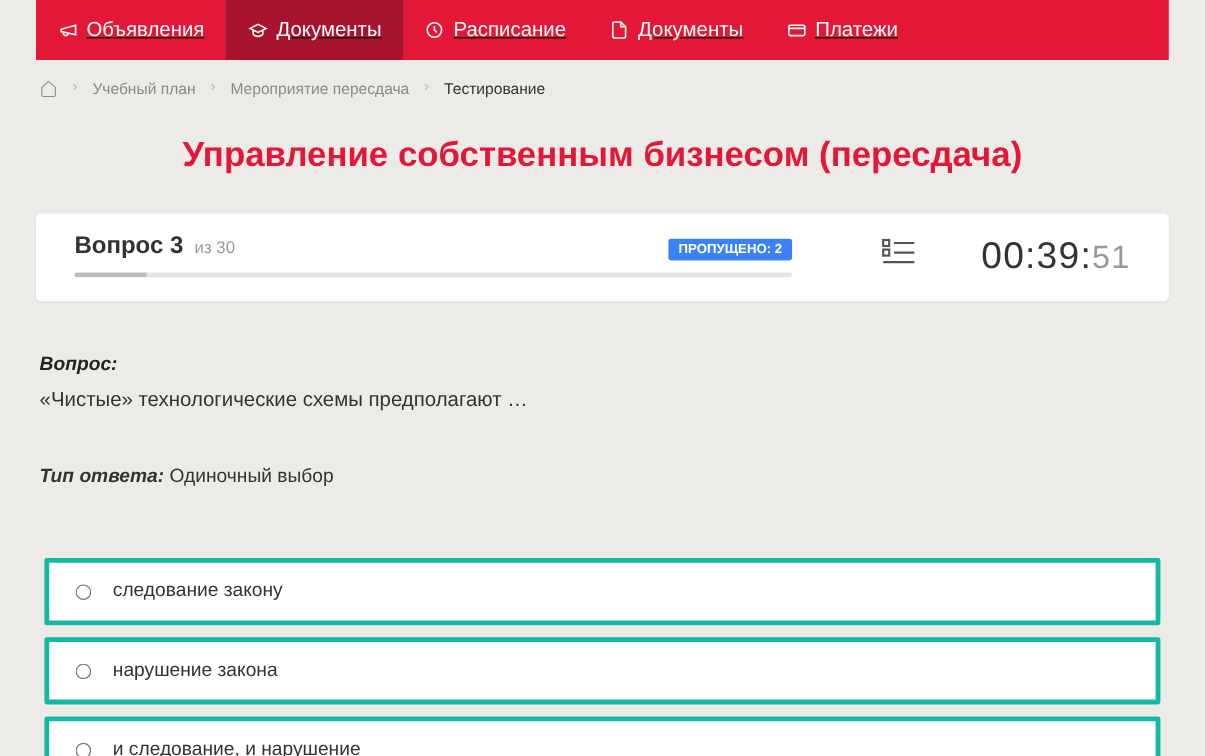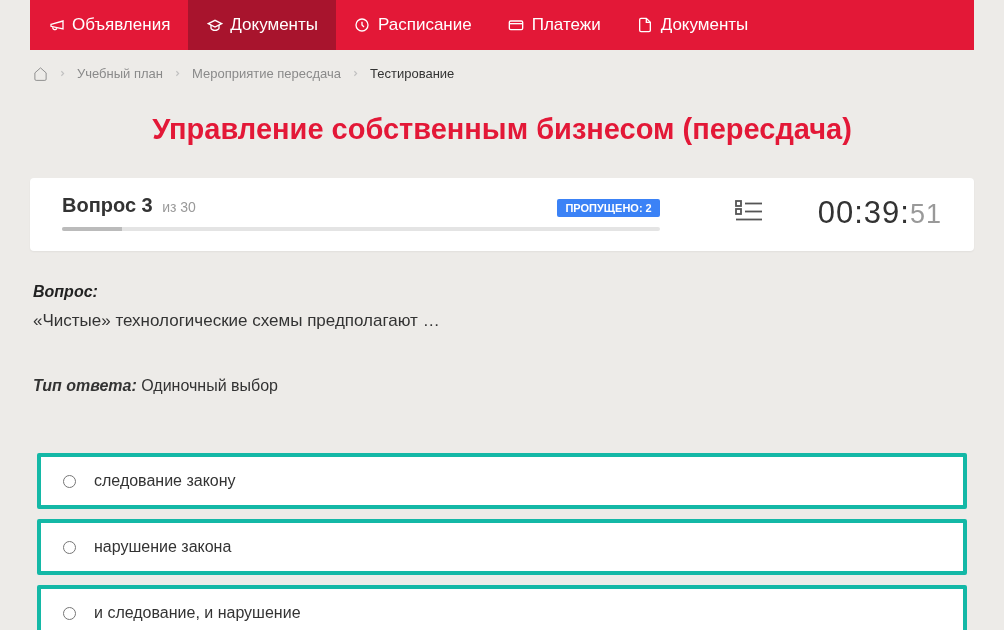--- a/index.html
+++ b/index.html
@@ -15,20 +15,21 @@
       height: 630px;
       width: 1004px;
     }
     .content-wrap {
       padding: 0 30px;
     }
     .navbar {
       background: #e31837;
       display: flex;
       height: 50px;
+      text-decoration: underline;
     }
     .nav-item {
       display: flex;
       align-items: center;
       padding: 0 18px;
       color: #fff;
       font-size: 17px;
       font-weight: 500;
       cursor: pointer;
       gap: 7px;
@@ -134,21 +135,21 @@
       font-size: 31px;
       color: #333;
       font-family: Arial, sans-serif;
       letter-spacing: 1px;
     }
     .timer-sec {
       color: #999;
       font-size: 27px;
     }
     .question-section {
-      margin-top: 32px;
+      margin-top: 44px;
       padding: 0 3px;
     }
     .q-label {
       font-weight: bold;
       font-style: italic;
       font-size: 16px;
       color: #222;
     }
     .q-text {
       font-size: 17px;
@@ -232,34 +233,34 @@
         <svg width="16" height="16" viewBox="0 0 24 24" fill="none" stroke="currentColor" stroke-width="2">
             <circle cx="12" cy="12" r="9"></circle>
             <path d="M12 7v5l3 3"></path>
           </svg>
       </span>
       <span>Расписание</span>
     </div>
     <div class="nav-item">
       <span class="nav-icon">
         <svg width="16" height="16" viewBox="0 0 24 24" fill="none" stroke="currentColor" stroke-width="2">
+            <path d="M14 2H6a2 2 0 0 0-2 2v16a2 2 0 0 0 2 2h12a2 2 0 0 0 2-2V8z"></path>
+            <path d="M14 2v6h6"></path>
+          </svg>
+      </span>
+      <span>Документы</span>
+    </div>
+    <div class="nav-item">
+      <span class="nav-icon">
+        <svg width="16" height="16" viewBox="0 0 24 24" fill="none" stroke="currentColor" stroke-width="2">
             <rect x="2" y="6" width="20" height="13" rx="2"></rect>
             <path d="M2 10h20"></path>
           </svg>
       </span>
       <span>Платежи</span>
-    </div>
-    <div class="nav-item">
-      <span class="nav-icon">
-        <svg width="16" height="16" viewBox="0 0 24 24" fill="none" stroke="currentColor" stroke-width="2">
-            <path d="M14 2H6a2 2 0 0 0-2 2v16a2 2 0 0 0 2 2h12a2 2 0 0 0 2-2V8z"></path>
-            <path d="M14 2v6h6"></path>
-          </svg>
-      </span>
-      <span>Документы</span>
     </div>
   </nav>
 
   <div class="breadcrumb">
     <span class="home-icon">
       <svg width="15" height="15" viewBox="0 0 24 24" fill="none" stroke="currentColor" stroke-width="1.5">
           <path d="M3 11l9-8 9 8v10a2 2 0 0 1-2 2H5a2 2 0 0 1-2-2V11z"></path>
         </svg>
     </span>
     <span class="breadcrumb-sep">

